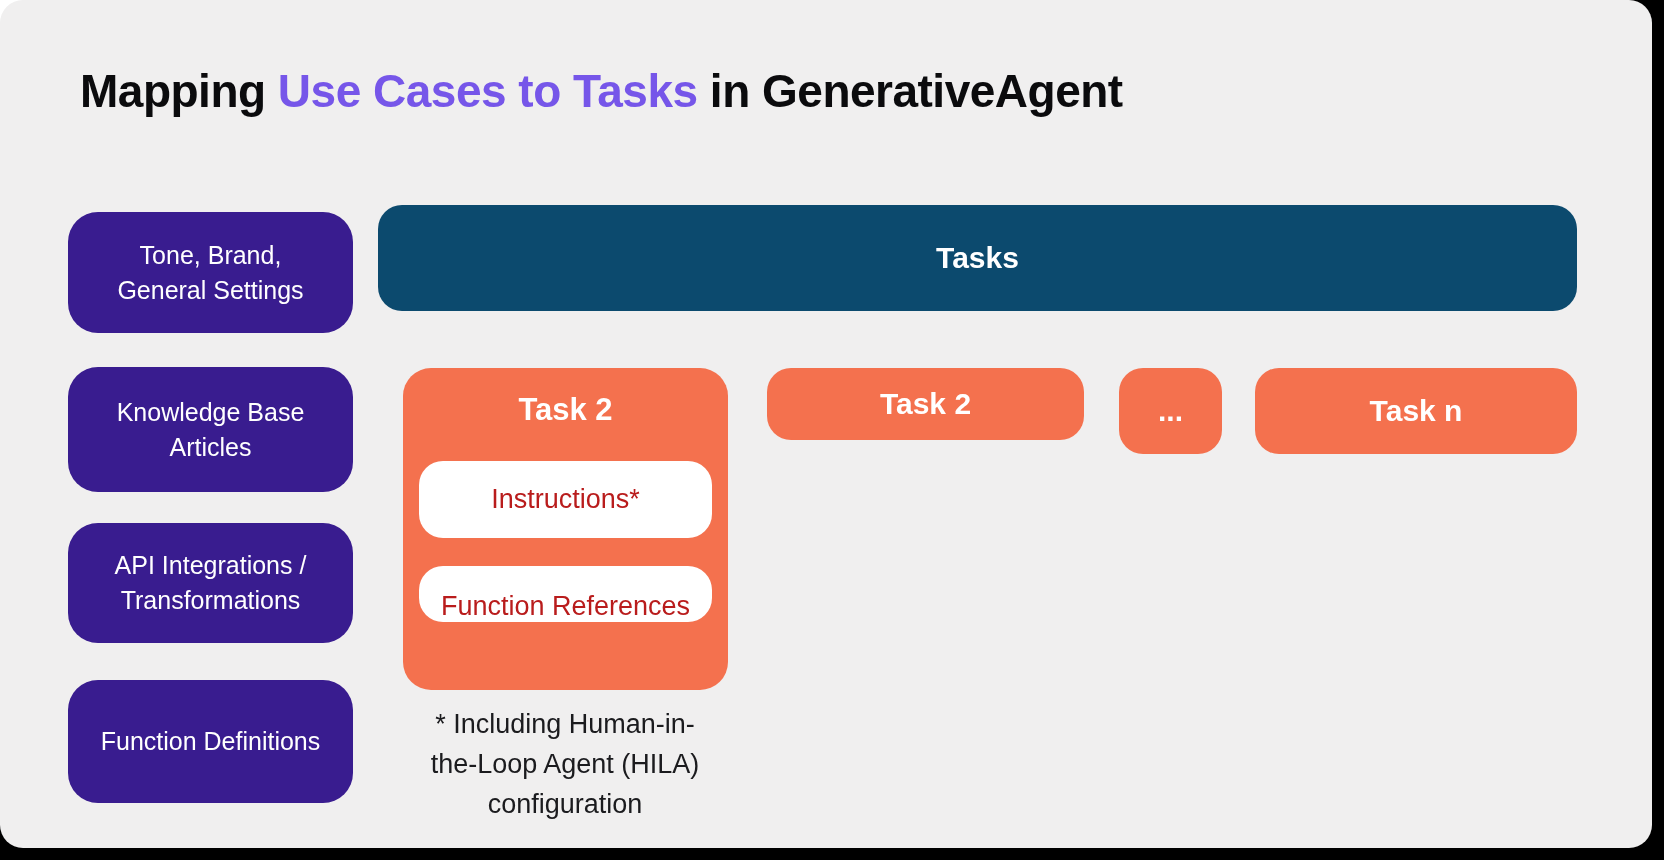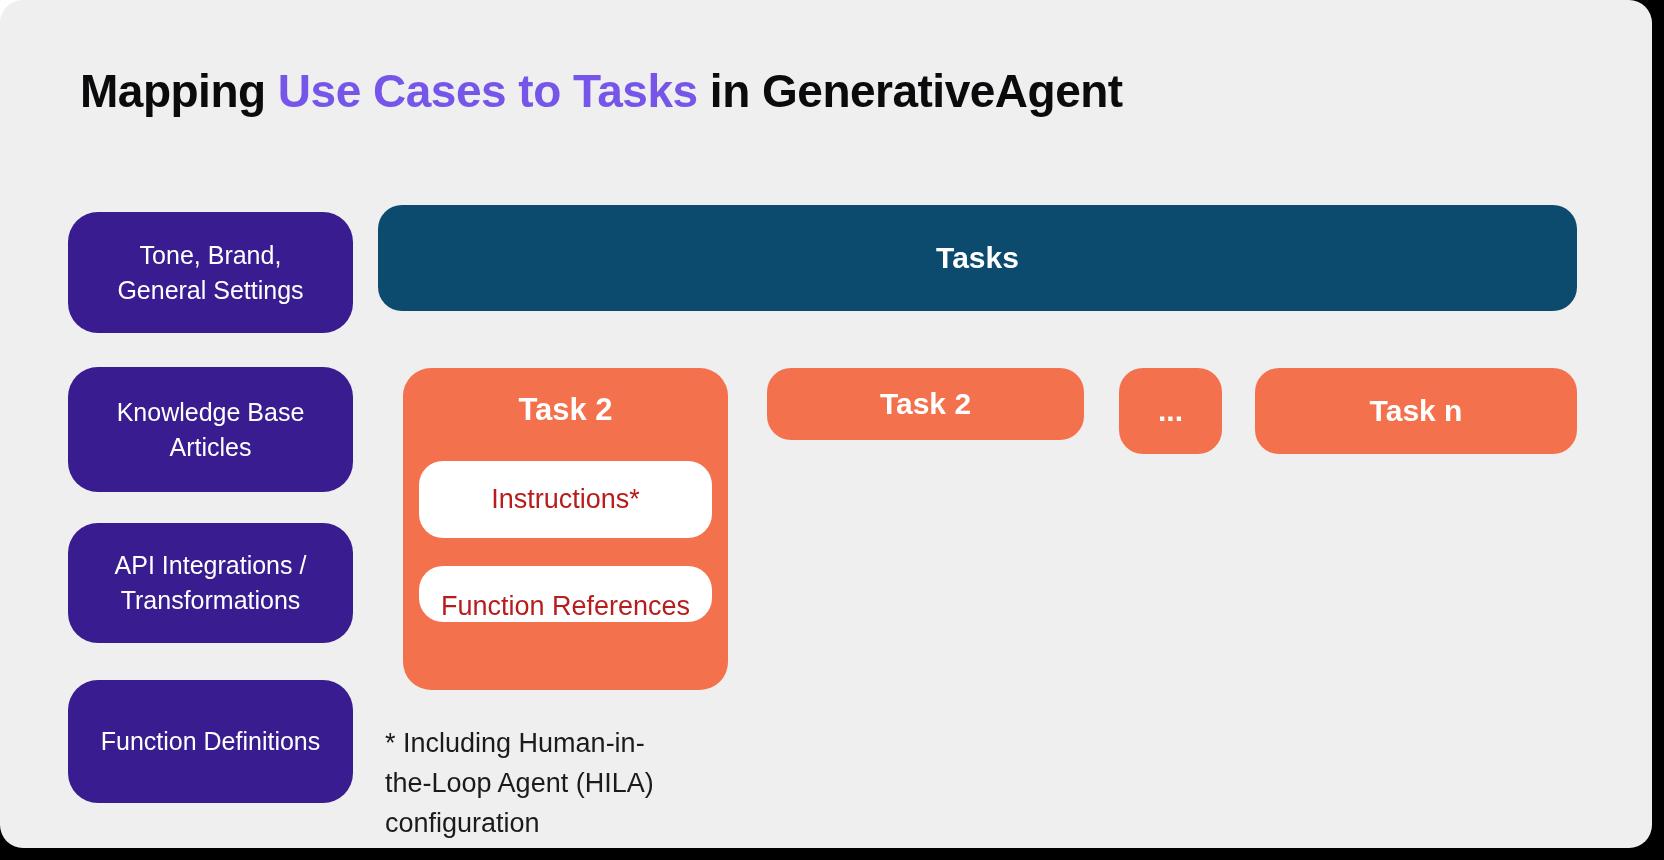--- a/index.html
+++ b/index.html
@@ -34,22 +34,22 @@
   .task-1{position:absolute;left:403px;top:368px;width:325px;height:322px;background:#F4714E;
           border-radius:28px;}
   .task-1 .task-1-header{position:absolute;left:0;top:24px;width:100%;text-align:center;
           color:#fff;font-size:31px;font-weight:700;}
   .sub-box{position:absolute;left:16px;width:293px;background:#fff;border-radius:24px;
            display:flex;align-items:center;justify-content:center;color:#b91c1c;
            font-size:27px;font-weight:400;}
   .sub-1{top:93px;height:77px;}
   .sub-2{top:198px;height:56px;align-items:flex-end;}
 
-  .footnote{position:absolute;left:385px;top:704px;width:360px;text-align:left;
-            color:#1B1B1E;font-size:27px;line-height:40px;font-weight:400;margin-top:19px;}
+  .footnote{position:absolute;left:385px;top:704px;width:360px;text-align:center;
+            color:#1B1B1E;font-size:27px;line-height:40px;font-weight:400;}
   .fn-line{display:block;}
 </style>
 </head>
 <body>
 
 <div class="stage">
   <div class="white-corner"></div>
   <div class="card">
 
     <h1 class="title"><span>Mapping </span><span class="hl">Use Cases to Tasks</span><span> in GenerativeAgent</span></h1>

